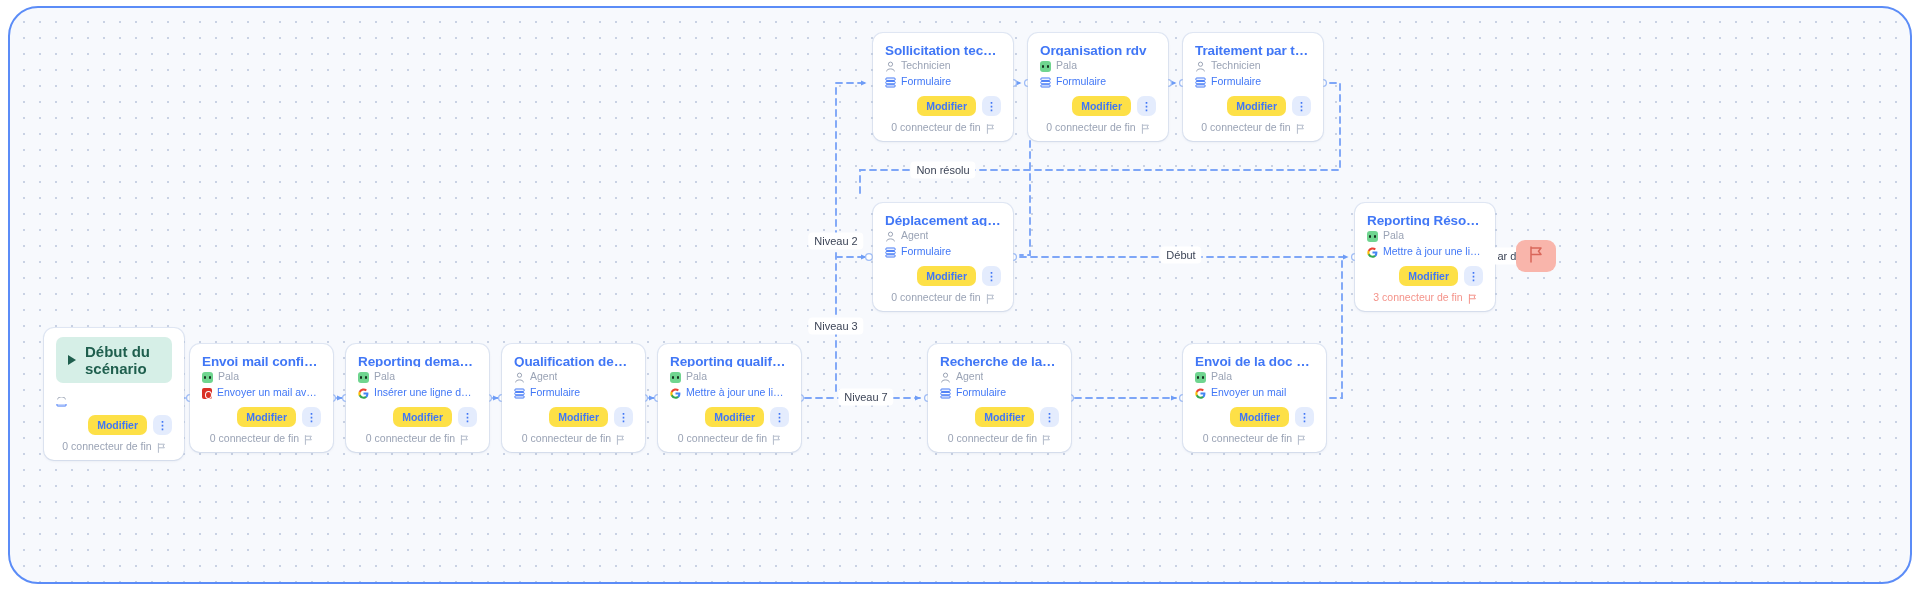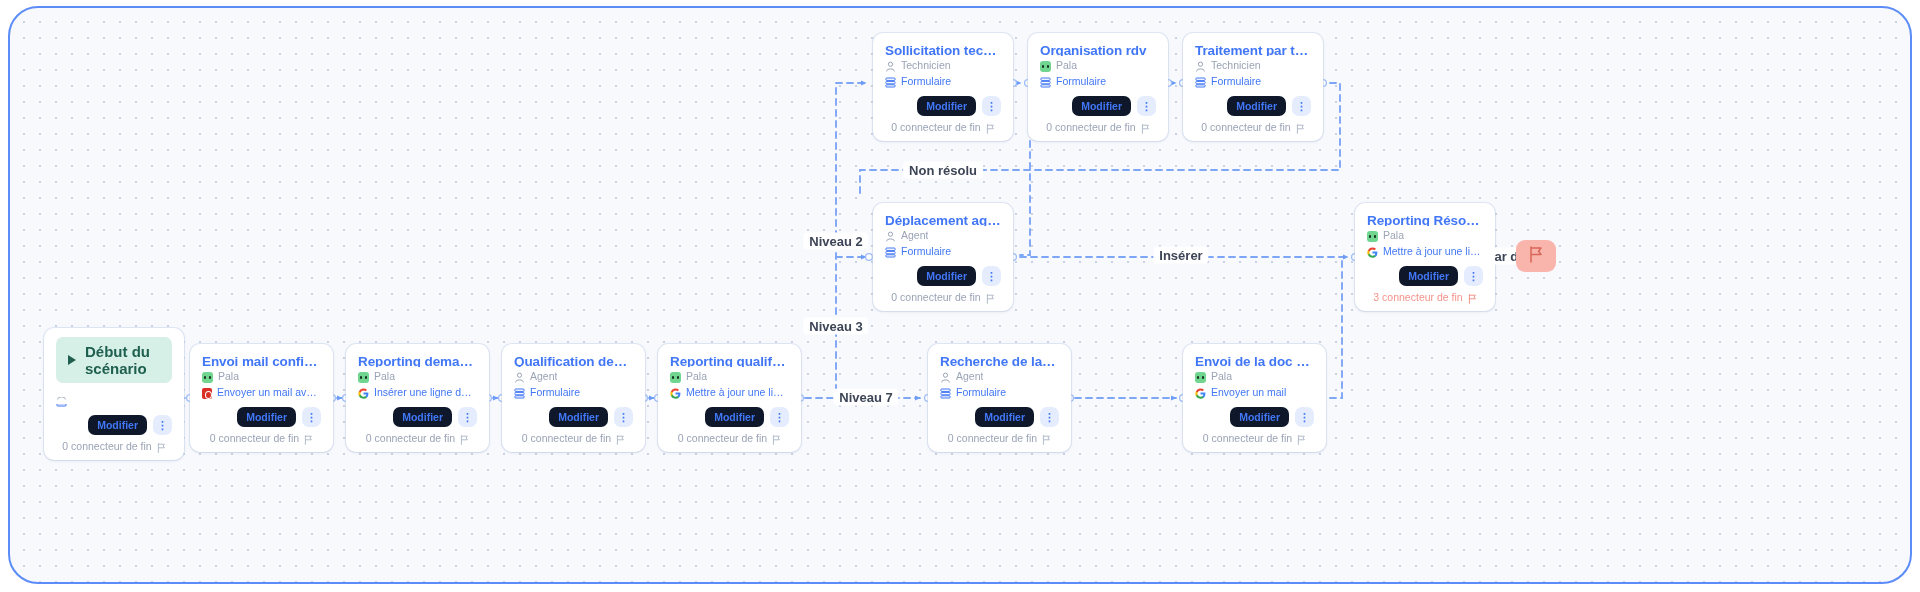--- a/index.html
+++ b/index.html
@@ -92,21 +92,21 @@
 
   .node-actions {
     display: flex;
     align-items: center;
     justify-content: flex-end;
     gap: 6px;
     margin-top: auto;
     padding-top: 8px;
   }
   .btn-modifier {
-    background: #0f172a;
+    background: #fde047;
     color: #4177f6;
     font-size: 10.5px;
     font-weight: bold;
     border-radius: 7px;
     padding: 4px 9px;
     line-height: 12px;
   }
   .btn-kebab {
     background: #e4ecfd;
     color: #4177f6;
@@ -151,27 +151,26 @@
     width: 11px; height: 11px; flex: none;
     display: flex; align-items: center; justify-content: center;
   }
 
   
   #edges { position: absolute; inset: 0; width: 1904px; height: 578px; pointer-events: none; }
   .edge-label {
     position: absolute;
     background: #ffffff;
     border-radius: 4px;
-    font-size: 13px;
+    font-size: 11px;
     color: #3d4557;
     padding: 2px 6px;
     line-height: 13px;
     white-space: nowrap;
     transform: translate(-50%, -50%);
-    font-weight: bold;
   }
 
   
   .end-badge {
     position: absolute;
     background: #f9b5ab;
     border-radius: 9px;
     width: 40px; height: 32px;
     display: flex; align-items: center; justify-content: center;
   }
@@ -623,21 +622,21 @@
             </svg>
           </span>
         </div>
       </div>
     </div>
   <div id="label-layer">
       <div class="edge-label" style="left: 933px; top: 162px;">Non résolu</div>
       <div class="edge-label" style="left: 826px; top: 233px;">Niveau 2</div>
       <div class="edge-label" style="left: 826px; top: 318px;">Niveau 3</div>
       <div class="edge-label" style="left: 856px; top: 389px;">Niveau 7</div>
-      <div class="edge-label" style="left: 1171px; top: 247px;">Insérer</div>
+      <div class="edge-label" style="left: 1171px; top: 247px;">Début</div>
       <div class="edge-label" style="left: 1500px; top: 248px;">ar dé</div>
     </div>
 
   <div class="end-badge" id="end-badge" style="left: 1506px; top: 232px;">
     <span>
       <svg viewBox="0 0 16 17">
           <path d="M3 1 V16 M3 2 H13 L10.5 5.2 L13 8.4 H3" fill="none" stroke="#d9665a" stroke-width="1.5" stroke-linejoin="round" stroke-linecap="round"></path>
         </svg>
     </span>
   </div>

